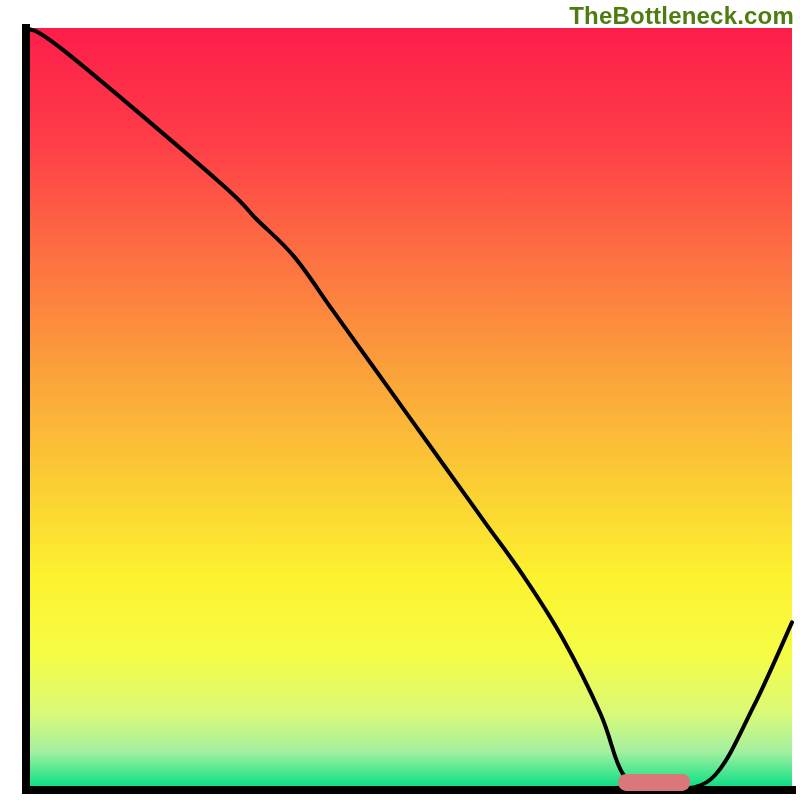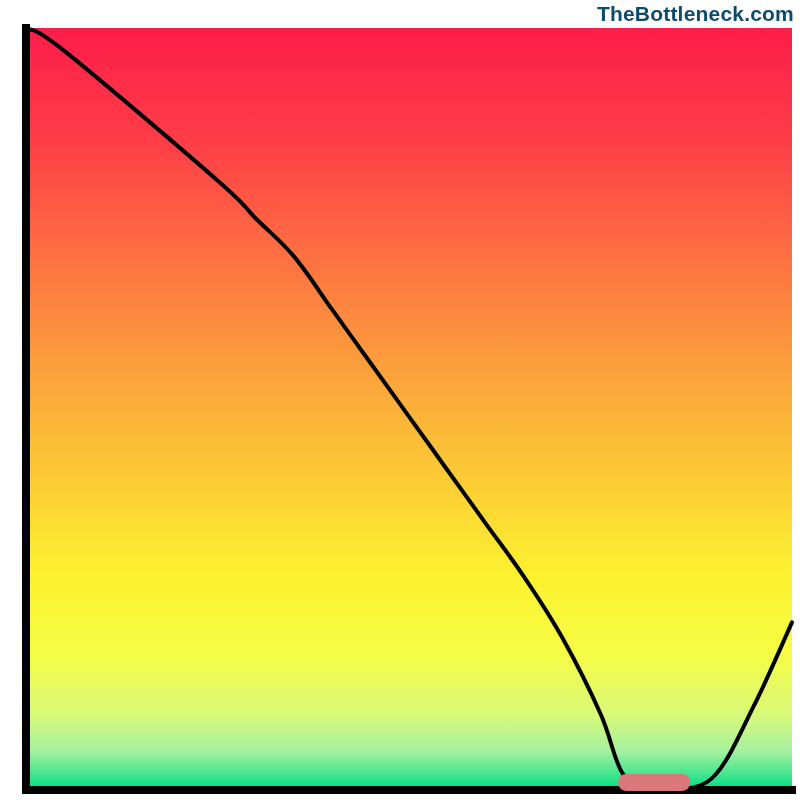--- a/index.html
+++ b/index.html
@@ -13,23 +13,23 @@
   }
   #chart-wrap {
     position: relative;
     width: 800px;
     height: 800px;
   }
   #watermark {
     position: absolute;
     top: 2px;
     right: 6px;
-    font-size: 21px;
+    font-size: 24px;
     font-weight: 600;
-    color: #0c4a6e;
+    color: #4d7c0f;
     letter-spacing: 0.2px;
     user-select: none;
   }
   svg {
     display: block;
   }
 </style>
 </head>
 <body>
 

